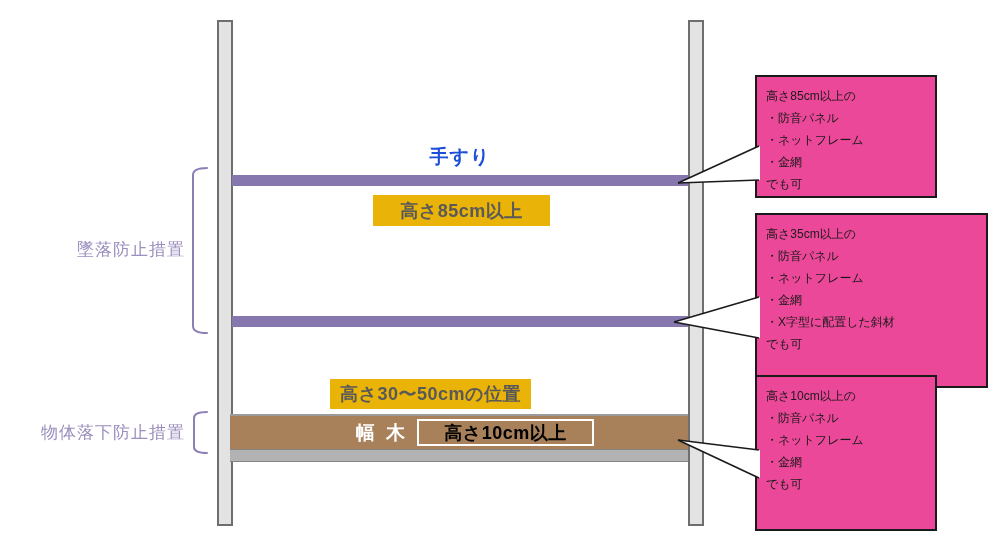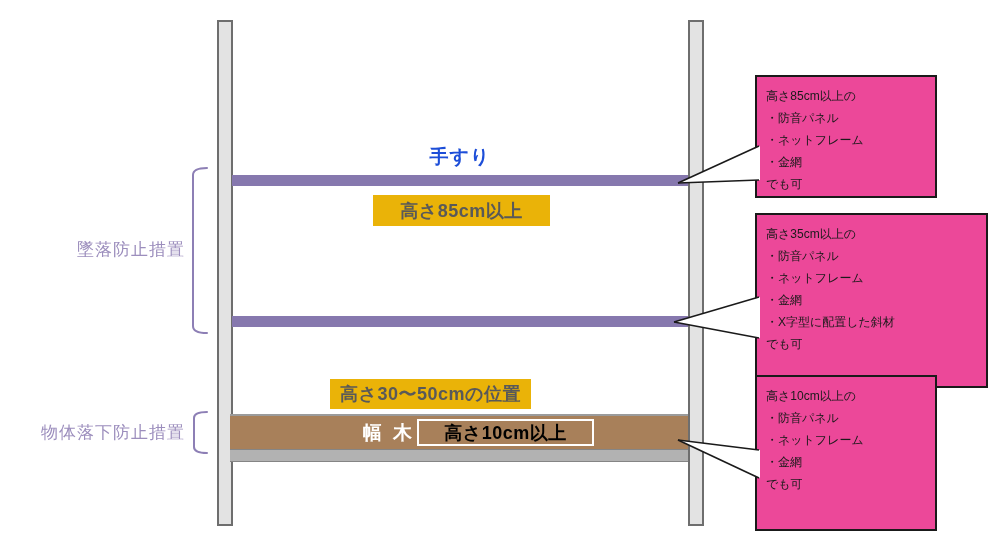--- a/index.html
+++ b/index.html
@@ -40,21 +40,21 @@
   
   .spec{
     position:absolute;background:#eab308;color:#595959;font-weight:bold;font-size:18px;
     display:flex;align-items:center;justify-content:center;letter-spacing:0.5px;
   }
   .spec-top{left:373px;top:195px;width:177px;height:31px;}
   .spec-mid{left:330px;top:335px;width:201px;height:30px;margin-top:44px;}
   
   .toeboard-name{
     position:absolute;left:230px;top:0;width:178px;height:35px;line-height:33px;
-    text-align:right;color:#ffffff;font-weight:bold;font-size:19px;letter-spacing:3px;padding-left:7px;
+    text-align:right;color:#ffffff;font-weight:bold;font-size:19px;letter-spacing:3px;
   }
   .toeboard-name{left:0;}
   .toeboard-spec{
     position:absolute;left:187px;top:3px;width:177px;height:27px;
     border:2px solid #ffffff;box-sizing:border-box;
     display:flex;align-items:center;justify-content:center;
     color:#000000;font-weight:bold;font-size:18px;letter-spacing:0.5px;
   }
   
   .side-label{

